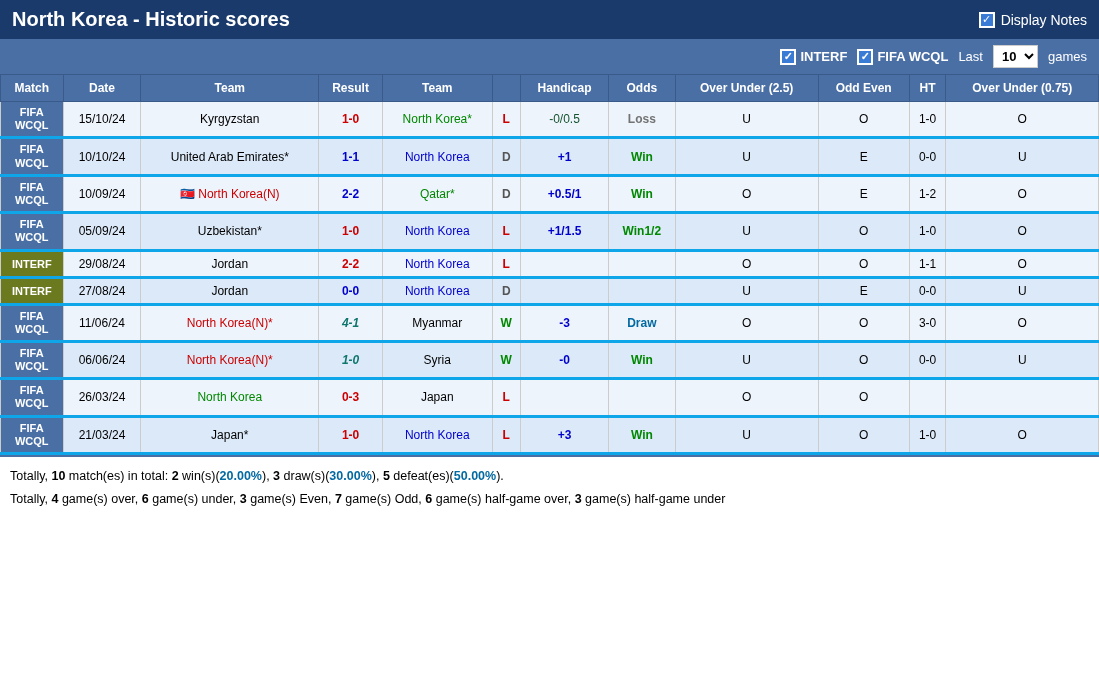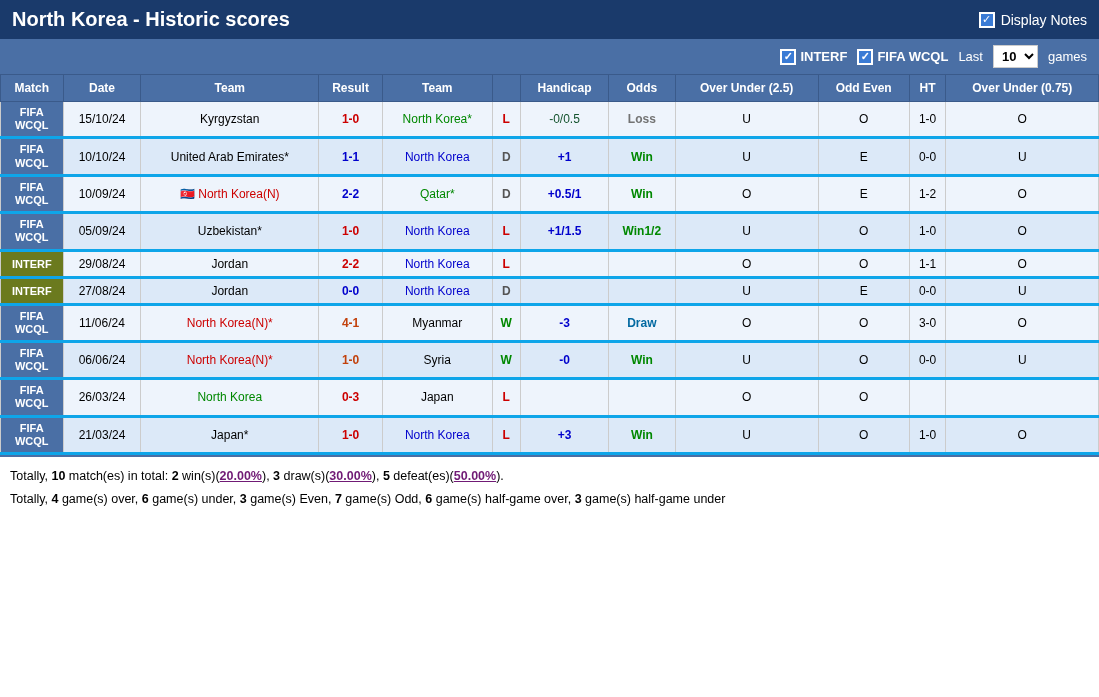--- a/index.html
+++ b/index.html
@@ -74,42 +74,42 @@
     .match-type-interf {
       background: #6b7a1e;
       color: #fff;
       font-weight: bold;
       font-size: 11px;
       padding: 4px 2px;
     }
 
     .result-red { color: #cc0000; font-weight: bold; }
     .result-blue { color: #0000cc; font-weight: bold; }
-    .result-green { color: #c2410c; font-weight: bold; }
+    .result-green { color: #0f766e; font-weight: bold; font-style: italic; }
 
     .team-red { color: #cc0000; }
     .team-blue { color: #0000cc; }
     .team-green { color: #008800; }
 
     .wdl-w { color: #008800; font-weight: bold; }
     .wdl-d { color: #555; font-weight: bold; }
     .wdl-l { color: #cc0000; font-weight: bold; }
 
     .odds-win { color: #008800; font-weight: bold; }
     .odds-loss { color: #737373; font-weight: bold; }
     .odds-draw { color: #0369a1; font-weight: bold; }
 
     .summary {
       padding: 8px 10px;
       font-size: 12.5px;
       line-height: 1.8;
       border-top: 2px solid #4a6fa5;
     }
     .summary span.bold { font-weight: bold; }
-    .summary span.red { color: #701a75; font-weight: bold; text-decoration: underline; }
+    .summary span.red { color: #0369a1; font-weight: bold; }
     .summary span.green { color: #008800; font-weight: bold; }
   </style>
 </head>
 <body>
 
 <div class="header">
   <span class="header-title">North Korea - Historic scores</span>
   <div class="display-notes">
     <div class="checkbox-blue">✓</div>
     <span>Display Notes</span>

